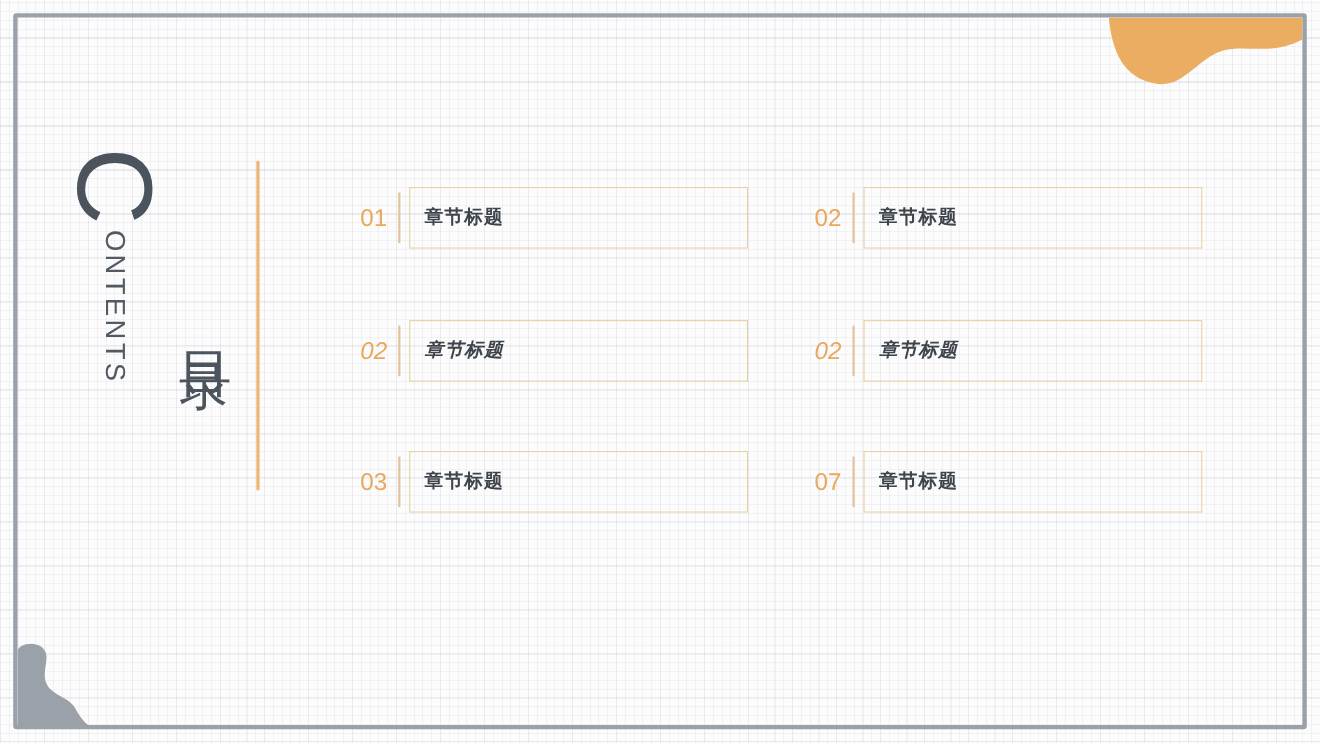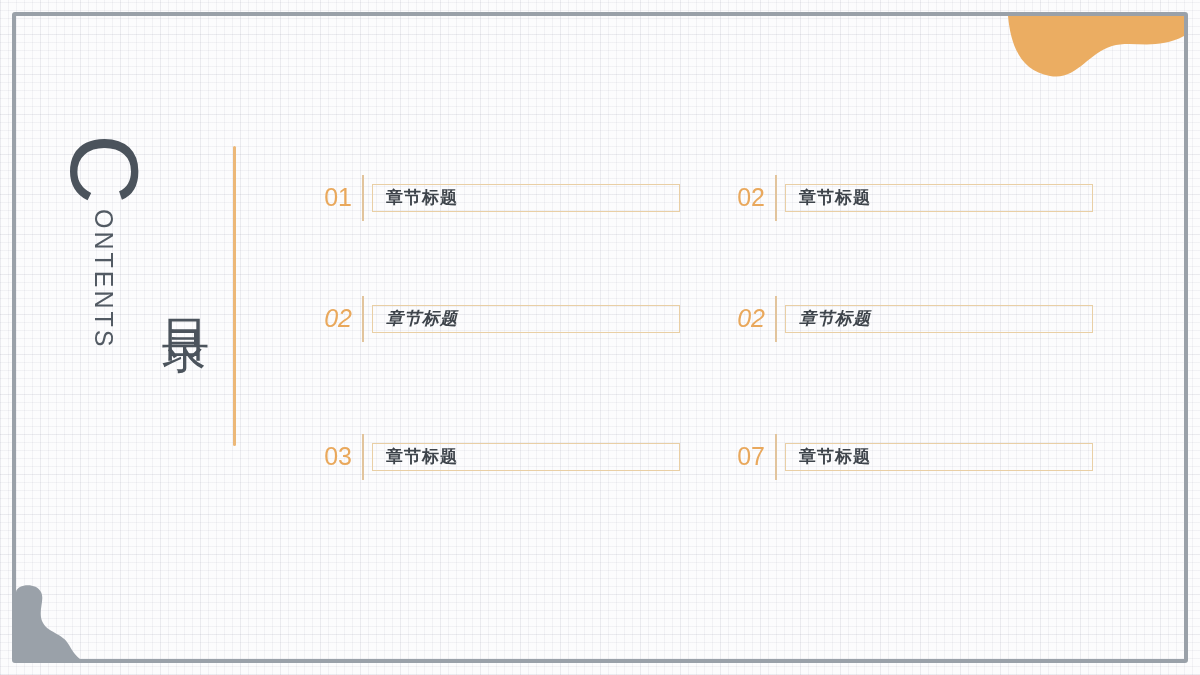--- a/index.html
+++ b/index.html
@@ -43,31 +43,31 @@
     position:absolute;left:233px;top:146px;
     width:3px;height:300px;border-radius:2px;
     background:#ECB878;
   }
 
   .toc-item{
     position:absolute;width:376px;height:49px;
     display:flex;align-items:center;
   }
   .c1{left:304px;} .c2{left:717px;}
-  .r1{top:173px;} .r2{top:294px;font-style:italic;} .r3{top:432px;}
+  .r1{top:173px;} .r2{top:294px;font-style:italic;} .r3{top:413px;}
   .toc-num{
     width:48px;text-align:right;
-    font-size:25px;line-height:1;color:#E9A85C;
+    font-size:22px;line-height:1;color:#E9A85C;
   }
   .toc-sep{
     width:2px;height:46px;background:#E2C49C;
     margin-left:10px;margin-right:8px;flex-shrink:0;
   }
   .toc-box{
-    flex:1;height:28px;box-sizing:border-box;
+    flex:1;height:56px;box-sizing:border-box;
     border:1px solid #E9CFA5;
     display:flex;align-items:center;padding-left:13px;
     background:transparent;
   }
   .toc-label{
     font-size:17px;font-weight:700;letter-spacing:1px;color:#3E444B;
   }
 </style>
 </head>
 <body>

